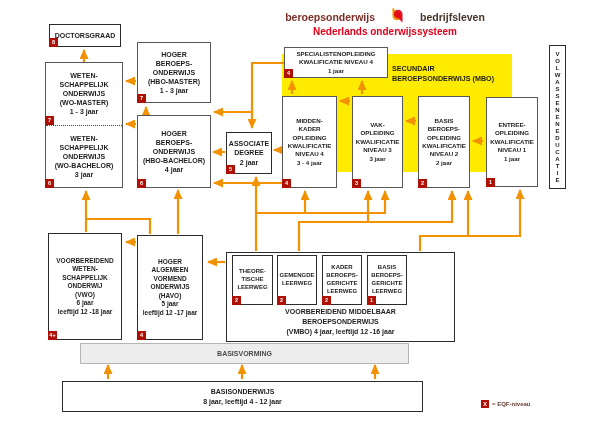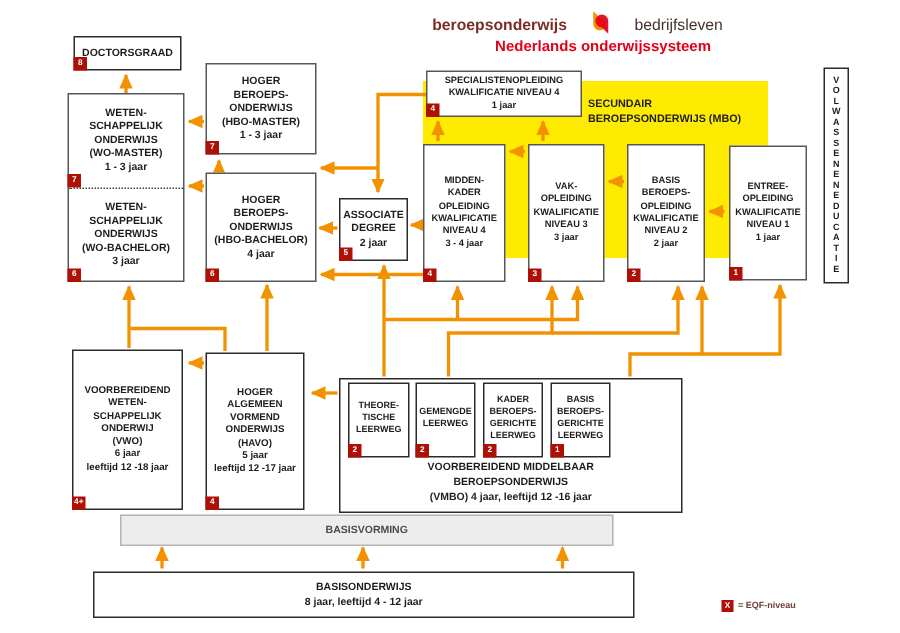--- a/index.html
+++ b/index.html
@@ -26,22 +26,22 @@
     position:absolute;left:-1px;bottom:-1px;width:9px;height:9px;
     background:var(--badge_red,#ae1006);color:#fff;font-size:5.5px;line-height:9.5px;
     text-align:center;font-weight:bold;font-family:"Liberation Sans",sans-serif;
   }
   .yellowzone{position:absolute;background:var(--yellow,#ffeb00);}
   .arrow{stroke:var(--orange,#f39200);stroke-width:2.2;fill:none;}
   .ahp{fill:var(--orange,#f39200);}
   .brandrow{position:absolute;left:296px;top:7px;width:178px;display:flex;
     align-items:flex-end;justify-content:center;gap:13px;}
   .brand-left{font-size:10.5px;font-weight:bold;color:var(--brand_maroon,#7b2d26);}
-  .brand-right{font-size:10.5px;font-weight:normal;color:var(--brand_dark,#46332a);}
-  .subtitle{position:absolute;left:296px;top:26px;width:178px;text-align:right;
+  .brand-right{font-size:10.5px;font-weight:bold;color:var(--brand_dark,#46332a);}
+  .subtitle{position:absolute;left:296px;top:26px;width:178px;text-align:center;
     font-size:10px;font-weight:bold;color:var(--title_red,#e2001a);}
   .mbolabel{position:absolute;left:392px;top:64px;width:114px;text-align:left;
     font-size:7.2px;font-weight:bold;color:#1d1d1b;white-space:pre-line;line-height:1.4;}
   .vertbox{
     position:absolute;left:549px;top:45px;width:15px;height:142px;background:#fff;
     border:1px solid #2b2b2b;display:flex;align-items:center;justify-content:center;
     font-size:6px;font-weight:bold;color:#1d1d1b;
     writing-mode:vertical-rl;text-orientation:upright;letter-spacing:1px;line-height:1;
   }
   .bar{

